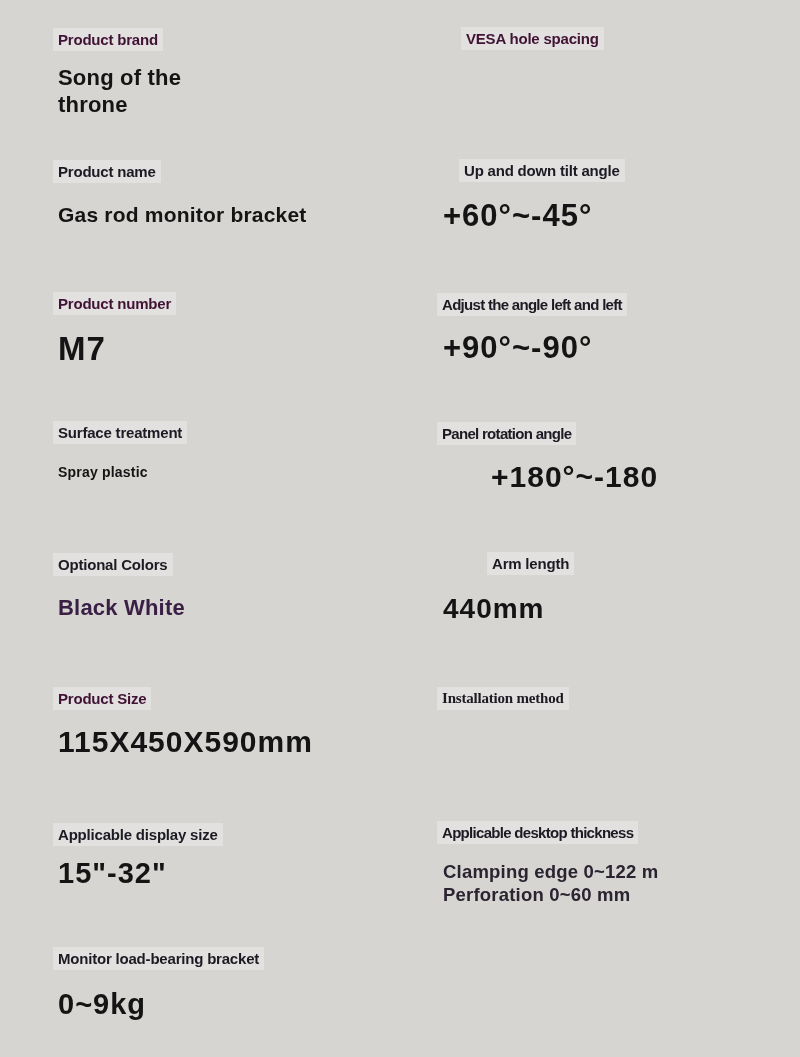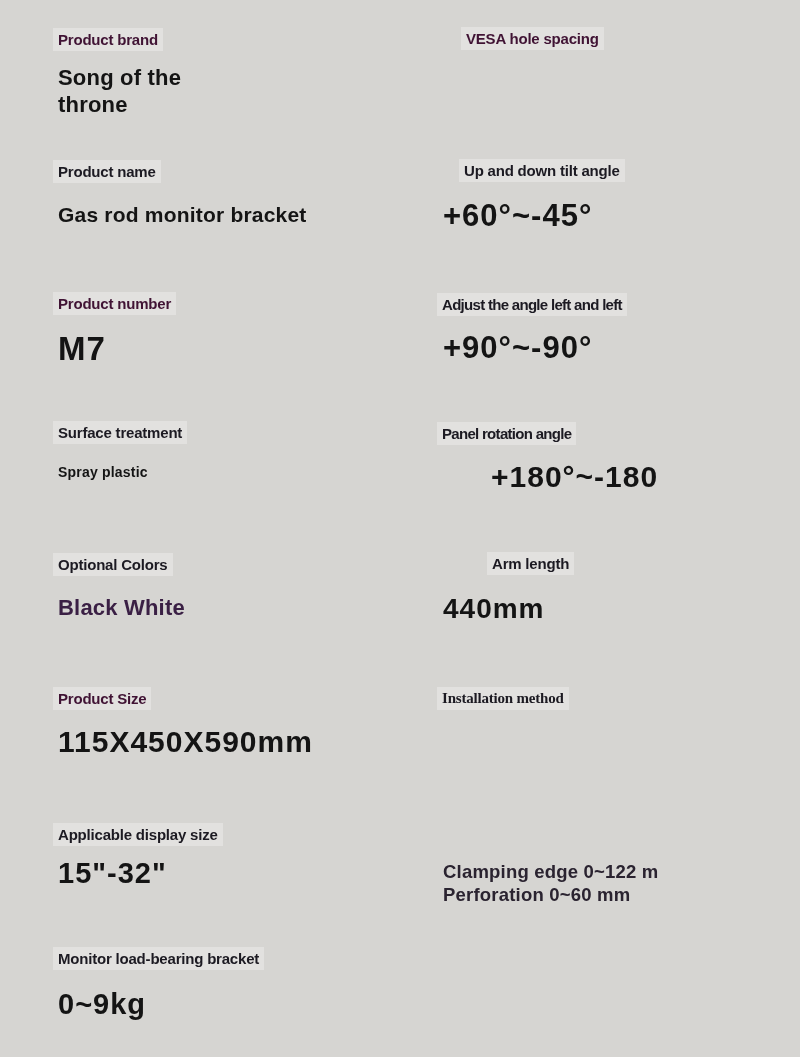--- a/index.html
+++ b/index.html
@@ -75,15 +75,16 @@
   <div class="val num" style="left:443px; top:330px; font-size:31px;">+90°~-90°</div>
 
   <div class="lbl tight" style="left:437px; top:422px;">Panel rotation angle</div>
   <div class="val num" style="left:443px; top:460px; font-size:30px;margin-left:48px;">+180°~-180°</div>
 
   <div class="lbl" style="left:447px; top:552px;margin-left:40px;">Arm length</div>
   <div class="val num" style="left:443px; top:593px; font-size:28px;">440mm</div>
 
   <div class="lbl" style="left:437px; top:687px;font-family:Liberation Serif, serif;">Installation method</div>
 
+  <div class="lbl tight" style="left:437px; top:821px;">Applicable desktop thickness</div>
   <div class="val wrap muted" style="left:443px; top:861px; width:235px; font-size:18.5px; line-height:22.5px;">Clamping edge 0~122 mm Perforation 0~60 mm</div>
 
 </div>
 
 </body></html>

